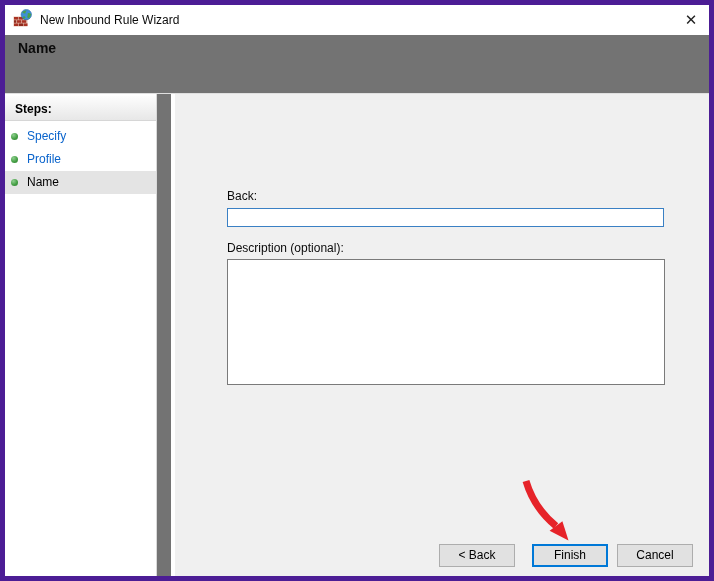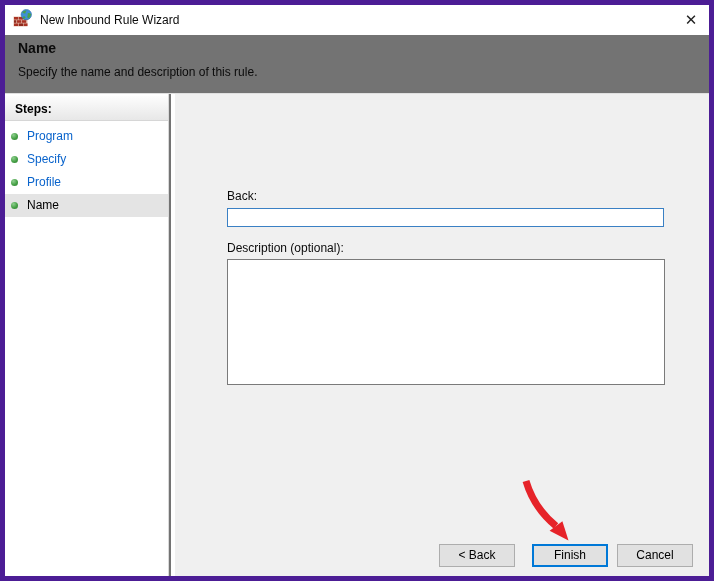--- a/index.html
+++ b/index.html
@@ -18,21 +18,21 @@
     position:absolute; right:4px; top:2px; width:28px; height:26px;
     display:flex; align-items:center; justify-content:center;
     font-size:15px; color:#222; cursor:default; background:transparent; border:none;
   }
   
   .hdr-title { position:absolute; left:13px; top:35px; font-size:14px; font-weight:bold; color:#0b0b0b; }
   .hdr-sub   { position:absolute; left:13px; top:60px; font-size:12px; color:#0b0b0b; }
   .divider   { position:absolute; left:0; top:88px; width:100%; height:1px; background:#dfdfdf; }
   
   .sidebar {
-    position:absolute; left:0; top:89px; width:164px; bottom:0;
+    position:absolute; left:0; top:89px; width:152px; bottom:0;
     background:#fff; border-right:1px solid #d9d9d9;
   }
   .steps-hdr {
     margin-top:2px; height:25px; padding:6px 0 0 10px;
     font-size:12px; font-weight:bold;
     background:linear-gradient(#fdfdfd,#e7e7e7);
     border-bottom:1px solid #d6d6d6;
   }
   .steps-list { margin-top:4px; }
   .step-item {
@@ -103,30 +103,25 @@
       <path d="M10.4 7.2 Q12 7 12.6 8.6 Q11.6 10.2 10.2 10 Q9.4 8.4 10.4 7.2 Z" fill="#49a24a"></path>
       <circle cx="13.3" cy="5.6" r="5.2" fill="none" stroke="#2a6da8" stroke-width="0.6"></circle>
     </svg>
     <span class="title-text">New Inbound Rule Wizard</span>
     <button class="close-btn">
       <span>✕</span>
     </button>
   </div>
 
   <div class="hdr-title">Name</div>
-  <div class="hdr-sub">Specify the name and description of this rule.</div>
   <div class="divider"></div>
 
   <div class="sidebar">
     <div class="steps-hdr">Steps:</div>
     <div class="steps-list">
-      <div class="step-item">
-        <span class="bullet"></span>
-        <span>Program</span>
-      </div>
       <div class="step-item">
         <span class="bullet"></span>
         <span>Specify</span>
       </div>
       <div class="step-item">
         <span class="bullet"></span>
         <span>Profile</span>
       </div>
       <div class="step-item current">
         <span class="bullet"></span>

